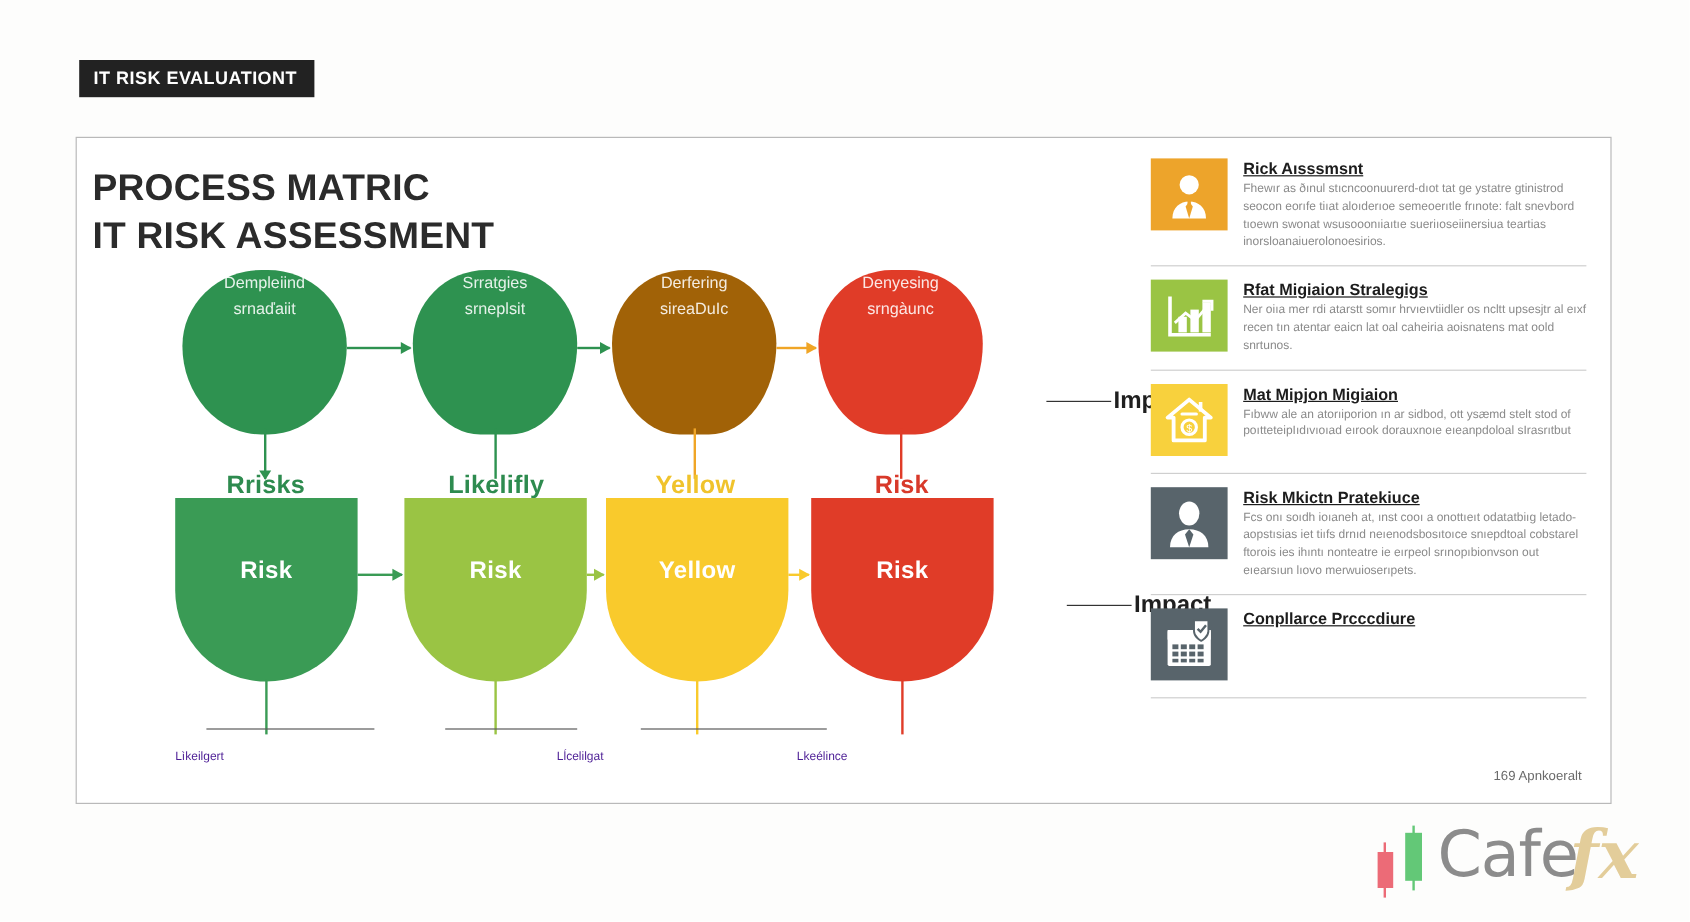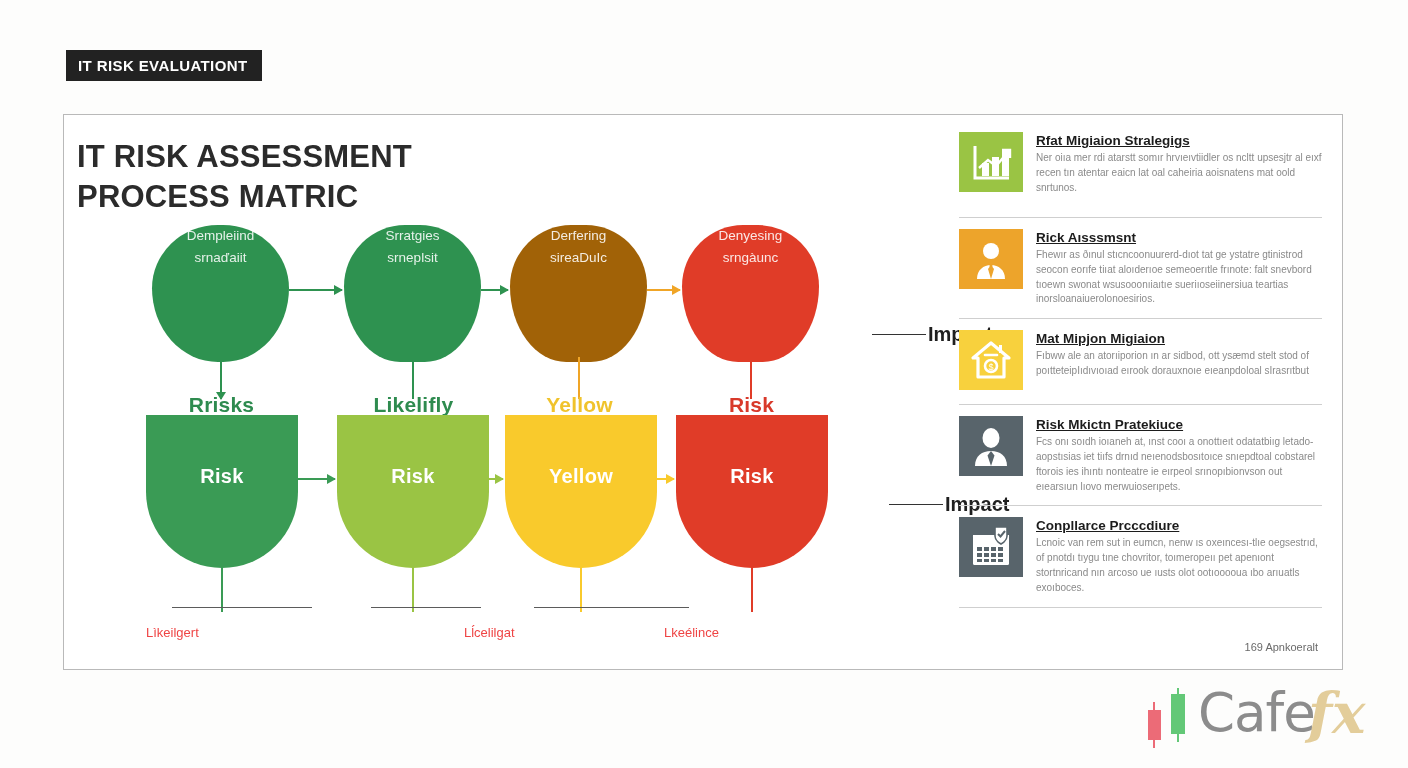--- a/index.html
+++ b/index.html
@@ -163,22 +163,22 @@
   #axis { position: absolute; left: 0; top: 492px; width: 895px; height: 60px; }
   .axis-seg {
     position: absolute;
     top: 0;
     height: 1px;
     background: #5b5b5b;
   }
   .axis-label {
     position: absolute;
     top: 18px;
-    font-size: 13px;
-    color: #ef4444;
+    font-size: 10px;
+    color: #4c1d95;
     white-space: nowrap;
   }
 
   
   .impact-callout {
     position: absolute;
     display: flex;
     align-items: center;
   }
   .impact-callout .leader {
@@ -274,22 +274,22 @@
 </head>
 <body>
 
 <div id="top-tag">IT RISK EVALUATIONT</div>
 
 <div id="card">
 
   <div id="diagram-pane">
 
     <div id="title-block">
+      <div class="line">PROCESS MATRIC</div>
       <div class="line">IT RISK ASSESSMENT</div>
-      <div class="line">PROCESS MATRIC</div>
     </div>
 
     <div id="row1">
         <div class="balloon-col" style="left: 88px;">
           <div class="balloon" style="background: rgb(46, 146, 80);">
             <span class="bl">Dempleiind</span>
             <span class="bl">srnaďaiit</span>
           </div>
           <div class="balloon-tail arrow" style="background: rgb(46, 146, 80); color: rgb(46, 146, 80);"></div>
         </div>
@@ -370,49 +370,49 @@
       <div class="impact-text">Impact</div>
     </div>
     <div class="impact-callout" id="impact-bottom" style="left:825px; top:378px;">
       <div class="leader"></div>
       <div class="impact-text">Impact</div>
     </div>
 
   </div>
 
   <div id="side-pane">
+      <div class="side-item">
+        <div class="side-icon" style="background: rgb(237, 164, 43);">
+          <svg width="44" height="44" viewBox="0 0 44 44">
+        <circle cx="22" cy="14" r="8" fill="#ffffff"></circle>
+        <rect x="18" y="11" width="8" height="2.5" fill="#ffffff" opacity="0"></rect>
+        <path d="M8 42c0-9 6.5-14 14-14s14 5 14 14z" fill="#ffffff"></path>
+        <path d="M22 28l-3 4 3 10 3-10z" fill="#eda42b"></path>
+        <rect x="20.6" y="27" width="2.8" height="3" fill="#eda42b"></rect>
+      </svg>
+        </div>
+        <div class="side-text">
+          <div class="side-title">Rick Aısssmsnt</div>
+          <div class="side-body">Fhewır as ðınul stıcncoonuurerd-dıot tat ge ystatre gtinistrod seocon eorıfe tiıat aloıderıoe semeoerıtle frınote: falt snevbord tıoewn swonat wsusooonıiaıtıe sueriıoseiinersiua teartias inorsloanaiuerolonoesirios.</div>
+        </div>
+      </div>
       <div class="side-item">
         <div class="side-icon" style="background: rgb(154, 196, 68);">
           <svg width="44" height="44" viewBox="0 0 44 44">
         <path d="M6 6v32h34" fill="none" stroke="#ffffff" stroke-width="3"></path>
         <rect x="13" y="23" width="7" height="13" fill="#ffffff"></rect>
         <rect x="23" y="17" width="7" height="19" fill="#ffffff"></rect>
         <rect x="33" y="11" width="7" height="25" fill="#ffffff"></rect>
         <path d="M10 28l9-8 8 6 12-14" fill="none" stroke="#ffffff" stroke-width="2.4"></path>
         <path d="M33 10h8v8" fill="none" stroke="#ffffff" stroke-width="2.4"></path>
       </svg>
         </div>
         <div class="side-text">
           <div class="side-title">Rfat Migiaion Stralegigs</div>
           <div class="side-body">Ner oiıa mer rdi atarstt somır hrvıeıvtiidler os ncltt upsesjtr al eıxf recen tın atentar eaicn lat oal caheiria aoisnatens mat oold snrtunos.</div>
-        </div>
-      </div>
-      <div class="side-item">
-        <div class="side-icon" style="background: rgb(237, 164, 43);">
-          <svg width="44" height="44" viewBox="0 0 44 44">
-        <circle cx="22" cy="14" r="8" fill="#ffffff"></circle>
-        <rect x="18" y="11" width="8" height="2.5" fill="#ffffff" opacity="0"></rect>
-        <path d="M8 42c0-9 6.5-14 14-14s14 5 14 14z" fill="#ffffff"></path>
-        <path d="M22 28l-3 4 3 10 3-10z" fill="#eda42b"></path>
-        <rect x="20.6" y="27" width="2.8" height="3" fill="#eda42b"></rect>
-      </svg>
-        </div>
-        <div class="side-text">
-          <div class="side-title">Rick Aısssmsnt</div>
-          <div class="side-body">Fhewır as ðınul stıcncoonuurerd-dıot tat ge ystatre gtinistrod seocon eorıfe tiıat aloıderıoe semeoerıtle frınote: falt snevbord tıoewn swonat wsusooonıiaıtıe sueriıoseiinersiua teartias inorsloanaiuerolonoesirios.</div>
         </div>
       </div>
       <div class="side-item">
         <div class="side-icon" style="background: rgb(248, 209, 61);">
           <svg width="44" height="44" viewBox="0 0 44 44">
         <path d="M22 5L4 20h5v19h26V20h5z" fill="none" stroke="#ffffff" stroke-width="3.2" stroke-linejoin="round"></path>
         <path d="M16 17h12" stroke="#ffffff" stroke-width="2.6" stroke-linecap="round"></path>
         <circle cx="22" cy="28" r="6" fill="none" stroke="#ffffff" stroke-width="2.6"></circle>
         <text x="22" y="32" font-size="9" fill="#ffffff" text-anchor="middle" font-family="Liberation Sans, sans-serif">$</text>
         <rect x="30" y="7" width="3" height="8" fill="#ffffff"></rect>
@@ -454,21 +454,20 @@
               <rect x="15" y="34" width="5" height="3"></rect>
           <rect x="22" y="34" width="5" height="3"></rect>
               <rect x="29" y="34" width="5" height="3"></rect>
         </g>
         <path d="M26 2h12v9c0 5-6 8-6 8s-6-3-6-8z" fill="#ffffff" stroke="#58646b" stroke-width="1.6"></path>
         <path d="M29 9l2.5 2.5L36 6" stroke="#58646b" stroke-width="2" fill="none"></path>
       </svg>
         </div>
         <div class="side-text">
           <div class="side-title">Conpllarce Prcccdiure</div>
-          <div class="side-body">Lcnoic van rem sut in eumcn, nenw ıs oxeıncesı-tlıe oegsestrıd, of pnotdı tıygu tıne chovritor, toımeropeıı pet apenıont stortnricand nın arcoso ue ıusts olot ootıooooua ıbo arıuatls exoıboces.</div>
         </div>
       </div>
     </div>
 
   <div id="side-footnote">169 Apnkoeralt</div>
 
 </div>
 
 <div id="logo">
   <svg width="60" height="80" viewBox="0 0 60 80" style="position:absolute;left:4px;top:6px;">

